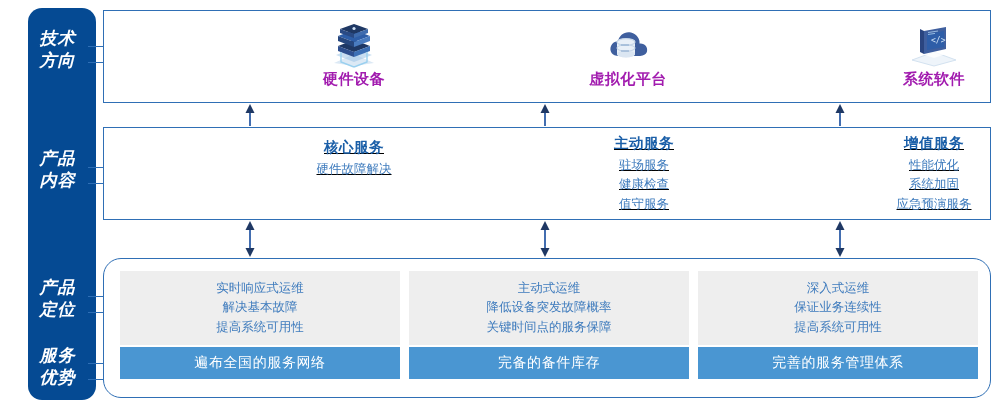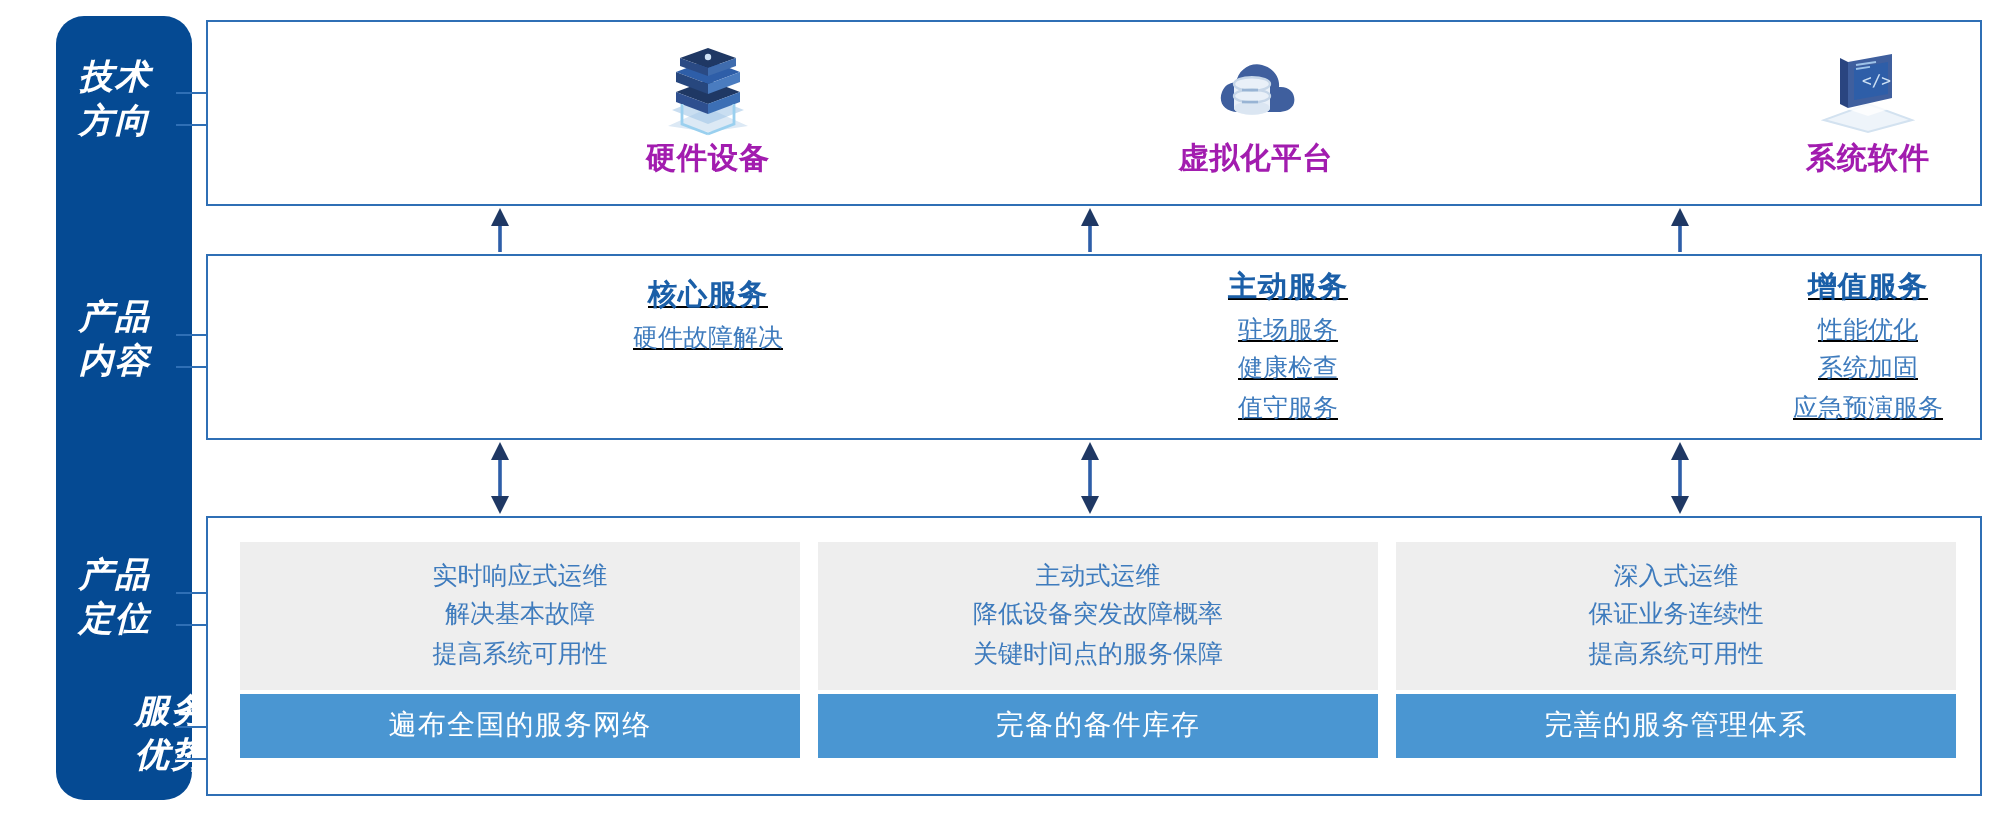--- a/index.html
+++ b/index.html
@@ -37,21 +37,21 @@
     font-weight: bold;
     font-style: italic;
     line-height: 1.28;
     text-align: center;
     letter-spacing: 1px;
   }
   .side-label span { display: block; }
   #side-tech  { top: 28px; }
   #side-prod  { top: 148px; }
   #side-pos   { top: 277px; }
-  #side-adv   { top: 345px; padding-left: 28px; }
+  #side-adv   { top: 345px; }
 
   
   .conn {
     position: absolute;
     height: 0;
     border-top: 1.5px solid #2f6fb5;
   }
   .conn-v {
     position: absolute;
     width: 0;
@@ -60,21 +60,21 @@
 
   
   .sec-box {
     position: absolute;
     border: 1.5px solid #2f6fb5;
     background: #ffffff;
     box-sizing: border-box;
   }
   #sec-tech { left: 103px; top: 10px;  width: 888px; height: 93px; }
   #sec-prod { left: 103px; top: 127px; width: 888px; height: 93px; }
-  #sec-pos  { left: 103px; top: 258px; width: 888px; height: 140px; }
+  #sec-pos  { left: 103px; top: 258px; width: 888px; height: 140px; border-radius: 18px; }
 
   
   .tech-cell {
     position: absolute;
     top: 10px;
     width: 280px;
     height: 78px;
     display: flex;
     flex-direction: column;
     align-items: center;

